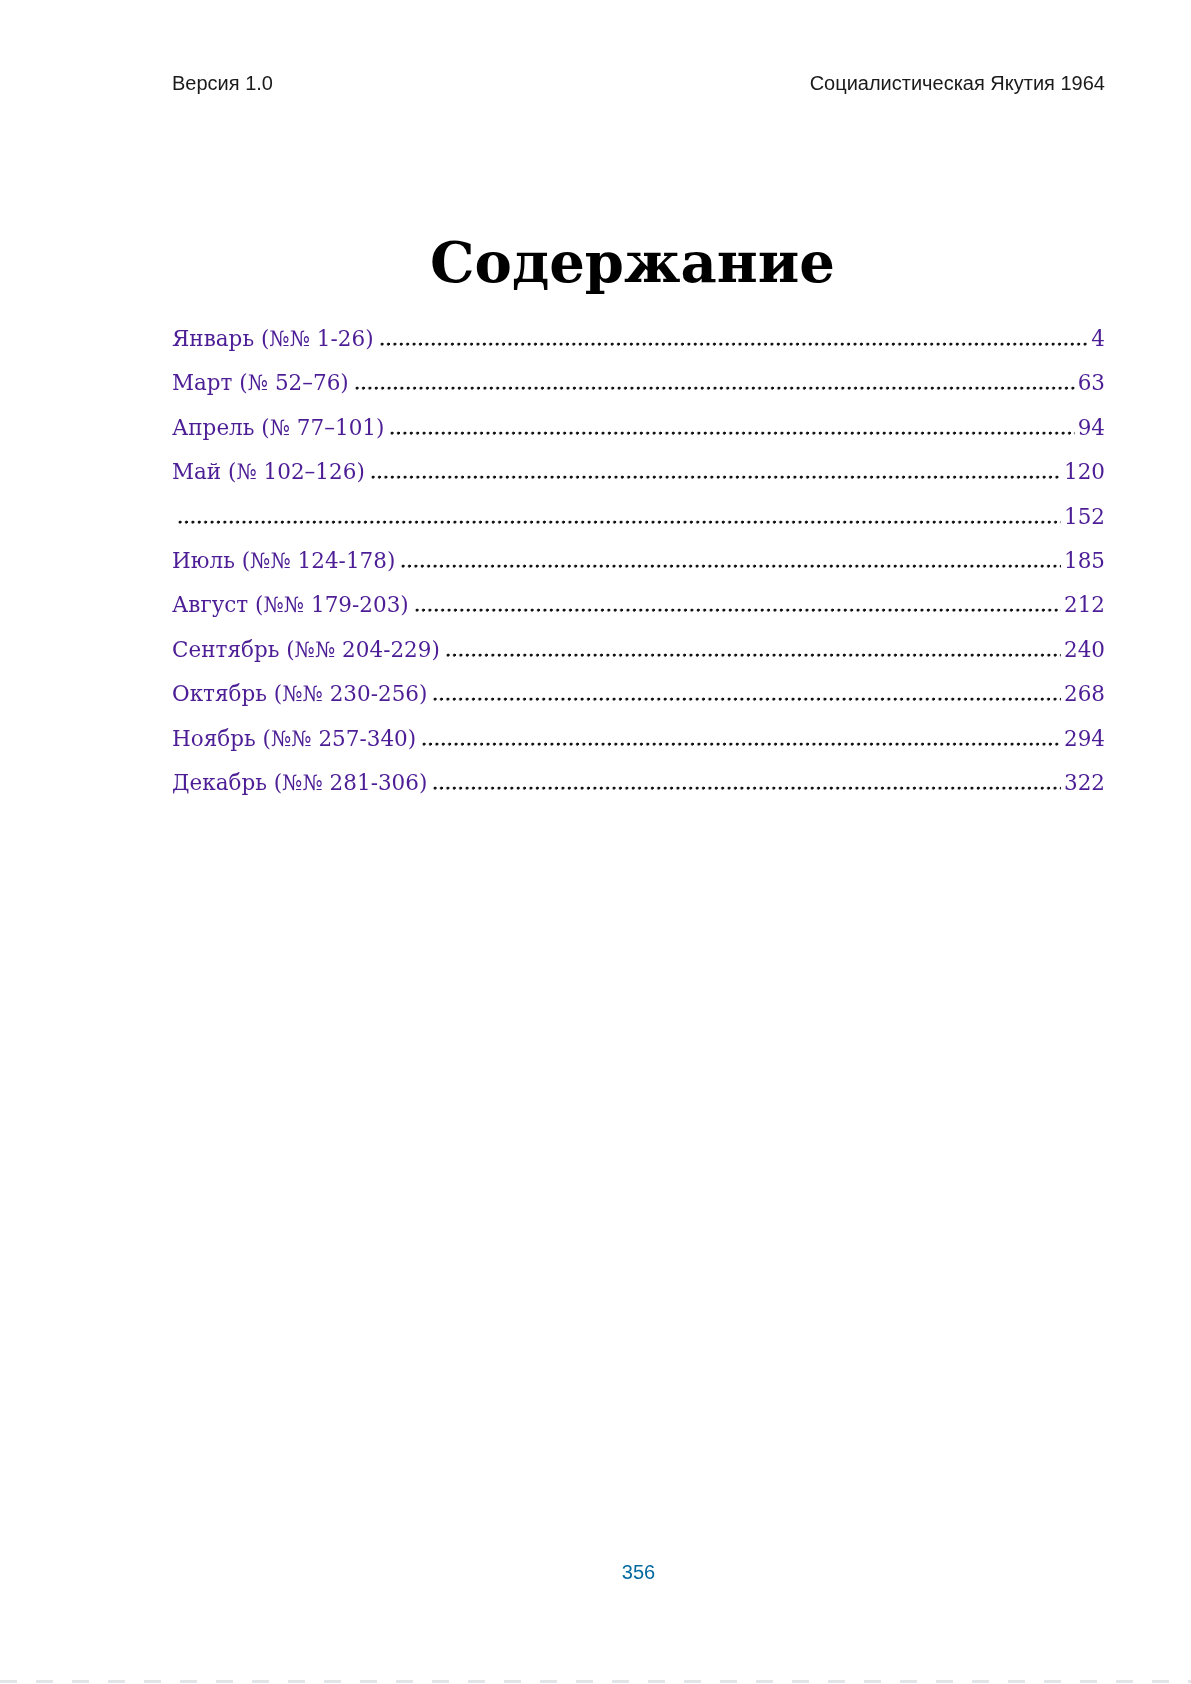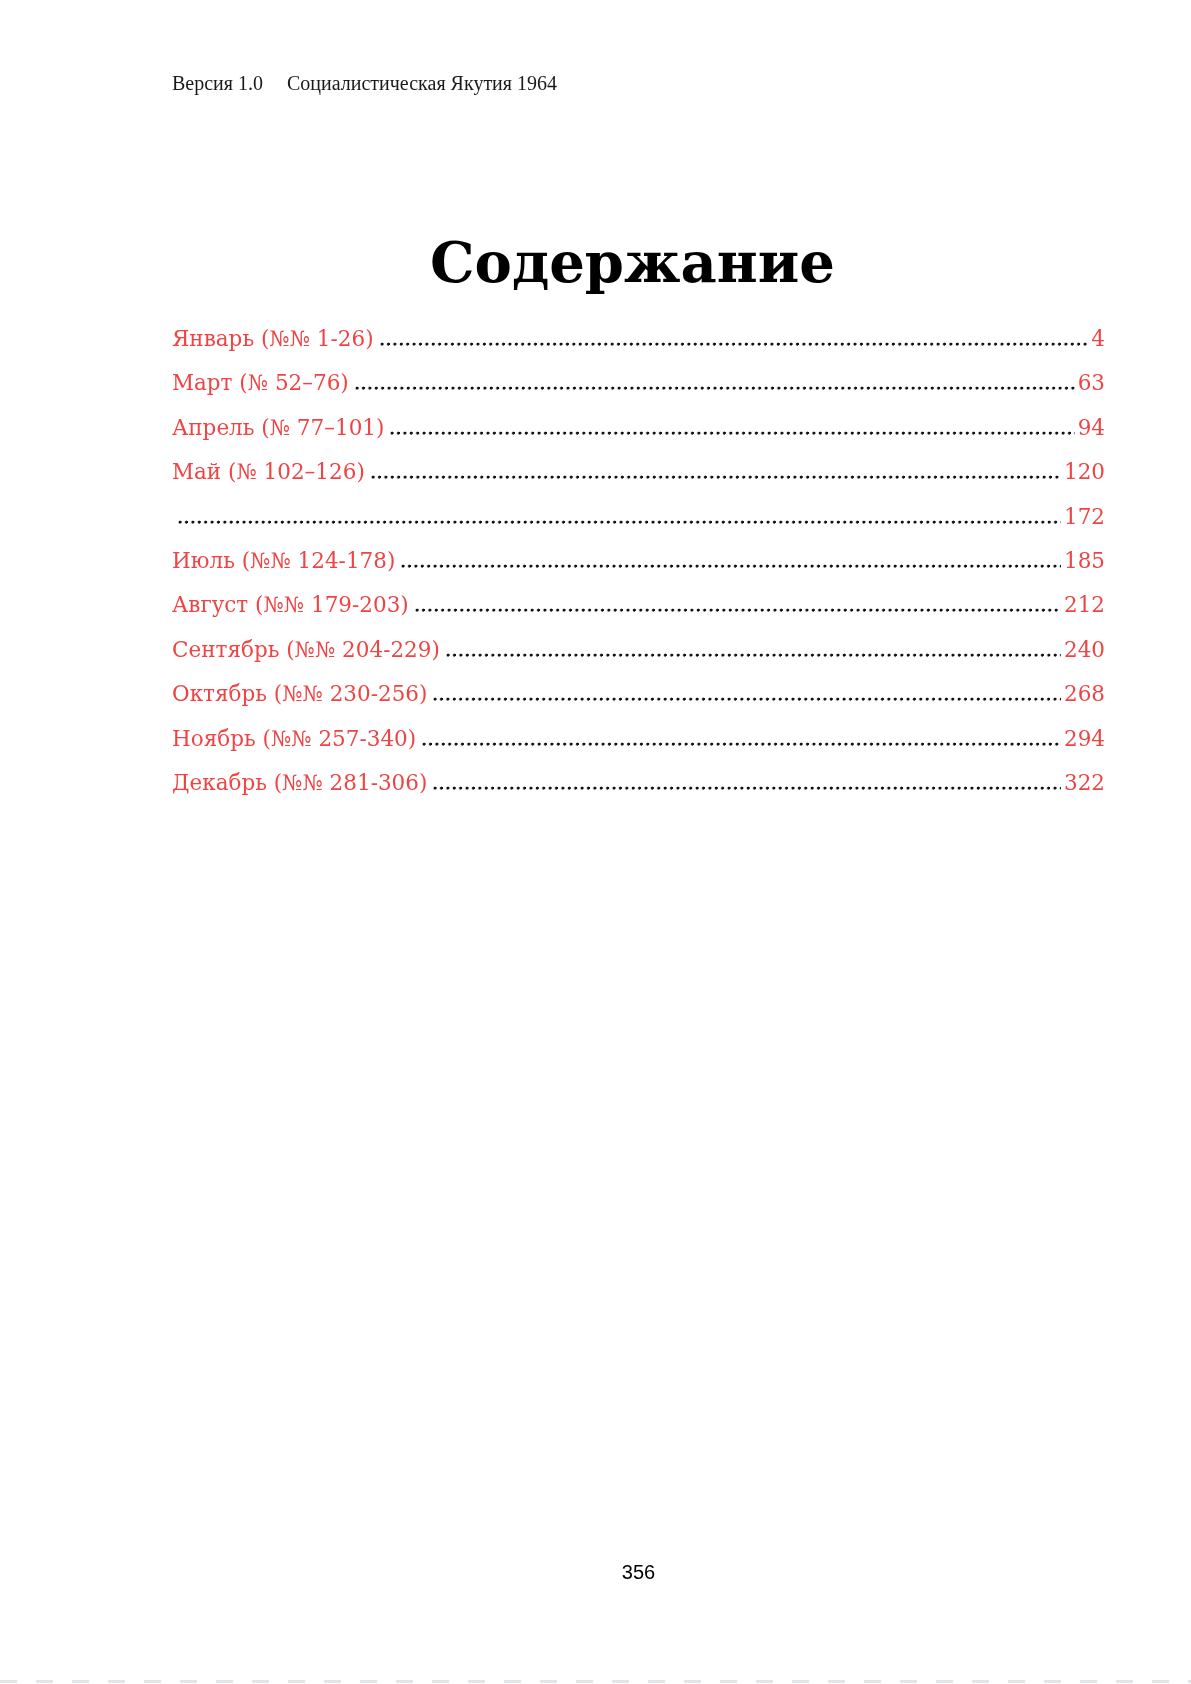--- a/index.html
+++ b/index.html
@@ -16,25 +16,25 @@
     overflow: hidden;
     font-family: "DejaVu Serif", serif;
   }
   
   .running-header {
     position: absolute;
     top: 72px;
     left: 172px;
     right: 86px;
     display: flex;
+    justify-content: space-between;
     align-items: baseline;
-    font-family: Liberation Serif, serif;
+    font-family: Liberation Sans, sans-serif;
     font-size: 20px;
     color: #1a1a1a;
-    gap: 24px;
   }
   
   .doc-title {
     position: absolute;
     top: 230px;
     left: 160px;
     right: 86px;
     margin: 0;
     text-align: center;
     font-family: "DejaVu Serif", serif;
@@ -48,21 +48,21 @@
     position: absolute;
     top: 317px;
     left: 172px;
     right: 86px;
   }
   .toc-row {
     display: flex;
     align-items: baseline;
     line-height: 44.4px;
     font-size: 21.5px;
-    color: #ef4444;
+    color: #4c1d95;
     cursor: pointer;
   }
   .toc-label {
     white-space: nowrap;
     flex: 0 0 auto;
   }
   .toc-dots {
     flex: 1 1 auto;
     height: 5px;
     margin: 0 3px 0 5px;
@@ -78,21 +78,21 @@
   }
   
   .page-footer {
     position: absolute;
     top: 1561px;
     left: 172px;
     right: 86px;
     text-align: center;
     font-family: "Liberation Sans", sans-serif;
     font-size: 20px;
-    color: #000000;
+    color: #0369a1;
   }
   
   .bottom-edge-rule {
     position: absolute;
     left: 0;
     right: 0;
     bottom: 1px;
     height: 3px;
     background-image: repeating-linear-gradient(90deg,
       #e3e6e8 0px, #e3e6e8 17px,
@@ -133,21 +133,21 @@
       </div>
 
       <div class="toc-row">
         <span class="toc-label">Май (№ 102–126)</span>
         <span class="toc-dots"></span>
         <span class="toc-page">120</span>
       </div>
 
       <div class="toc-row">
         <span class="toc-dots"></span>
-        <span class="toc-page">172</span>
+        <span class="toc-page">152</span>
       </div>
 
       <div class="toc-row">
         <span class="toc-label">Июль (№№ 124-178)</span>
         <span class="toc-dots"></span>
         <span class="toc-page">185</span>
       </div>
 
       <div class="toc-row">
         <span class="toc-label">Август (№№ 179-203)</span>

